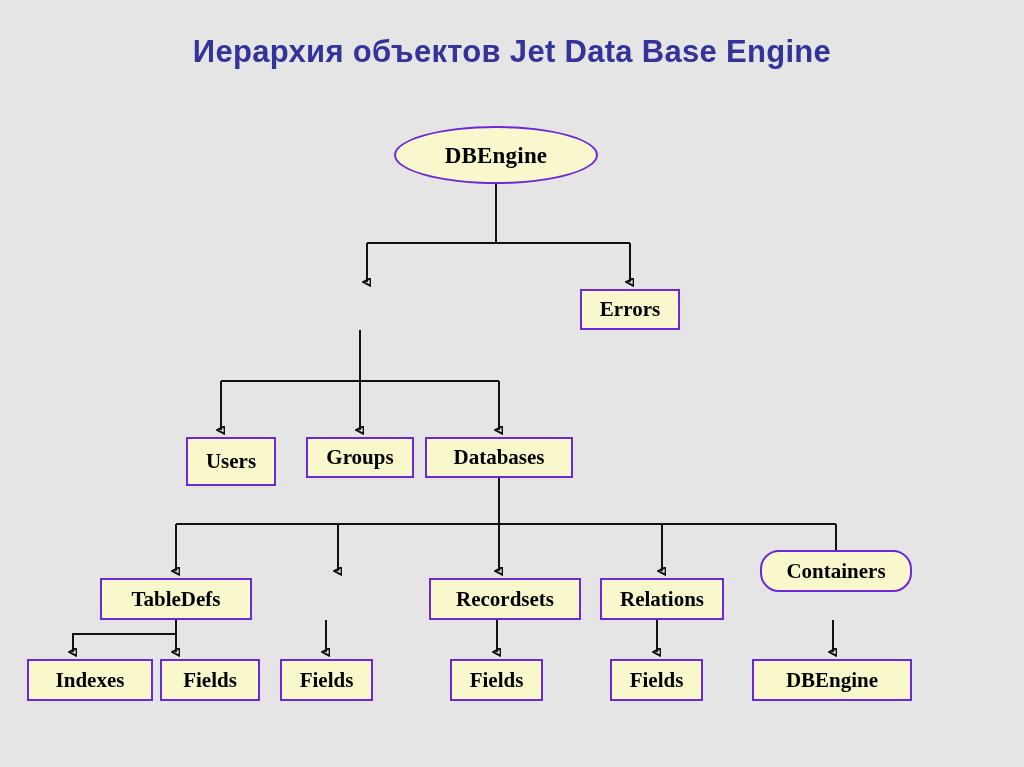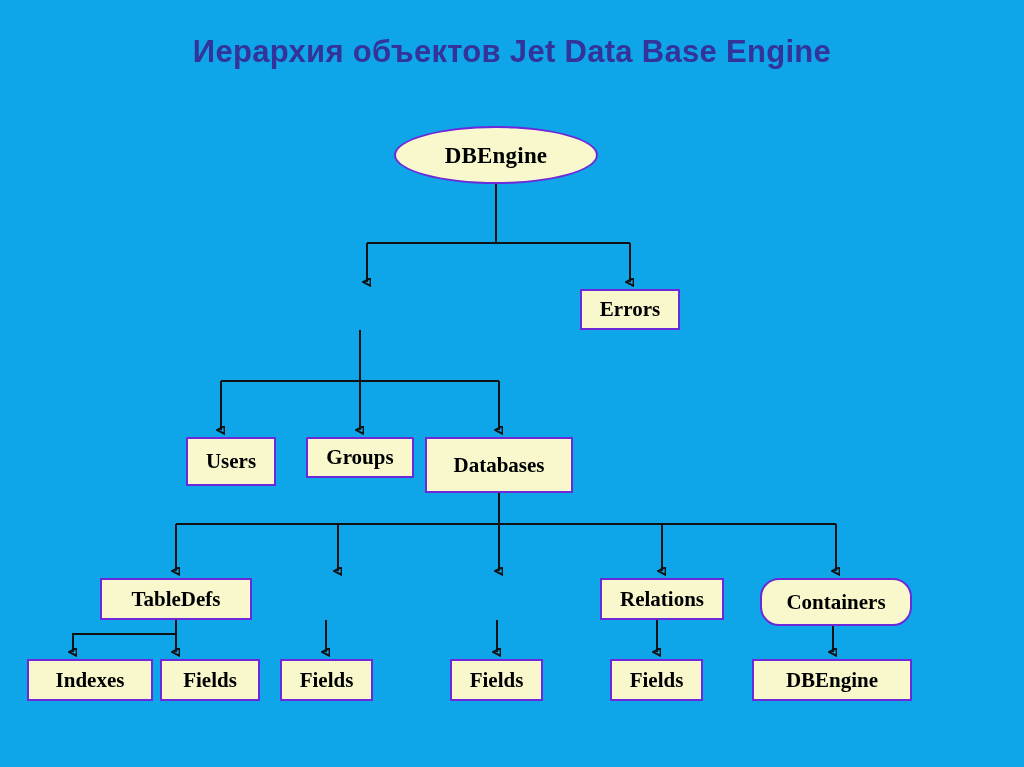--- a/index.html
+++ b/index.html
@@ -14,21 +14,21 @@
     position: relative;
     overflow: hidden;
     font-family: "Liberation Serif", "DejaVu Serif", serif;
   }
 
   #slide {
     position: absolute;
     inset: 0;
     width: 1024px;
     height: 767px;
-    background: #0ea5e9;
+    background: #e5e5e5;
   }
 
   
   #title {
     position: absolute;
     left: 0;
     top: 34px;
     width: 1024px;
     text-align: center;
     font-family: "Liberation Sans", "DejaVu Sans", sans-serif;
@@ -132,35 +132,38 @@
   </div>
 
   <div class="node" style="left:186px; top:437px; width:90px; height:49px;">
     <span>Users</span>
   </div>
 
   <div class="node" style="left:306px; top:437px; width:108px; height:41px;">
     <span>Groups</span>
   </div>
 
-  <div class="node" style="left:425px; top:437px; width:148px; height:56px;">
+  <div class="node" style="left:425px; top:437px; width:148px; height:41px;">
     <span>Databases</span>
   </div>
 
   <div class="node" style="left:100px; top:578px; width:152px; height:42px;">
     <span>TableDefs</span>
   </div>
 
 
+  <div class="node" style="left:429px; top:578px; width:152px; height:42px;">
+    <span>Recordsets</span>
+  </div>
 
   <div class="node" style="left:600px; top:578px; width:124px; height:42px;">
     <span>Relations</span>
   </div>
 
-  <div class="node" style="left:760px; top:578px; width:152px; height:48px;border-radius:19px;">
+  <div class="node" style="left:760px; top:550px; width:152px; height:42px;border-radius:19px;">
     <span>Containers</span>
   </div>
 
   <div class="node" style="left:27px; top:659px; width:126px; height:42px;">
     <span>Indexes</span>
   </div>
 
   <div class="node" style="left:160px; top:659px; width:100px; height:42px;">
     <span>Fields</span>
   </div>

